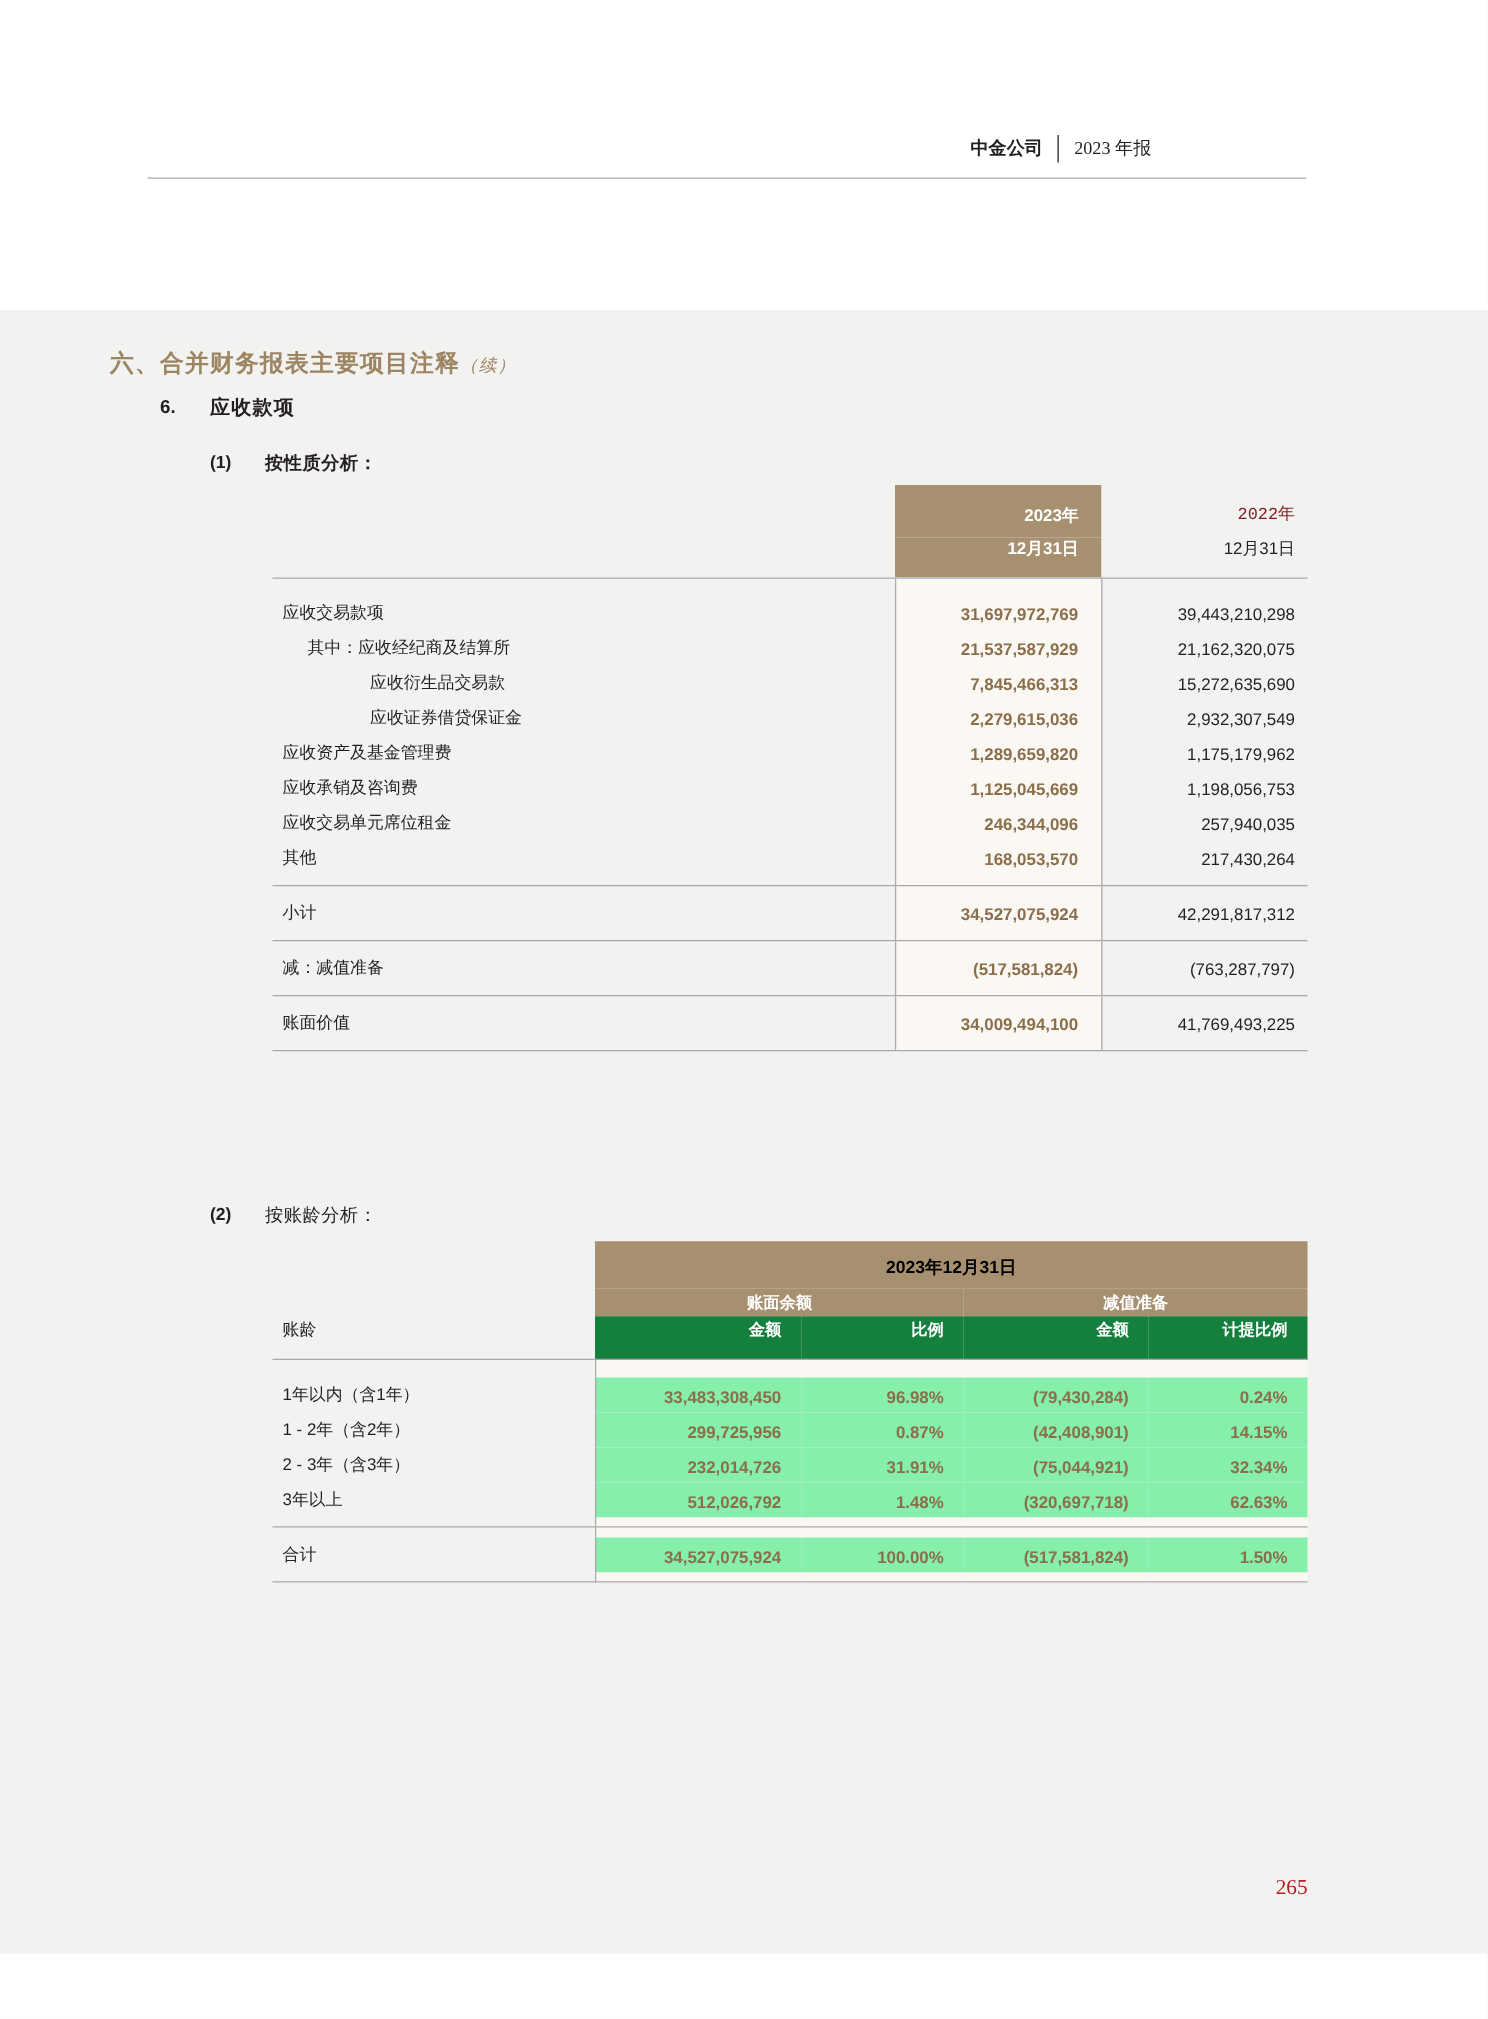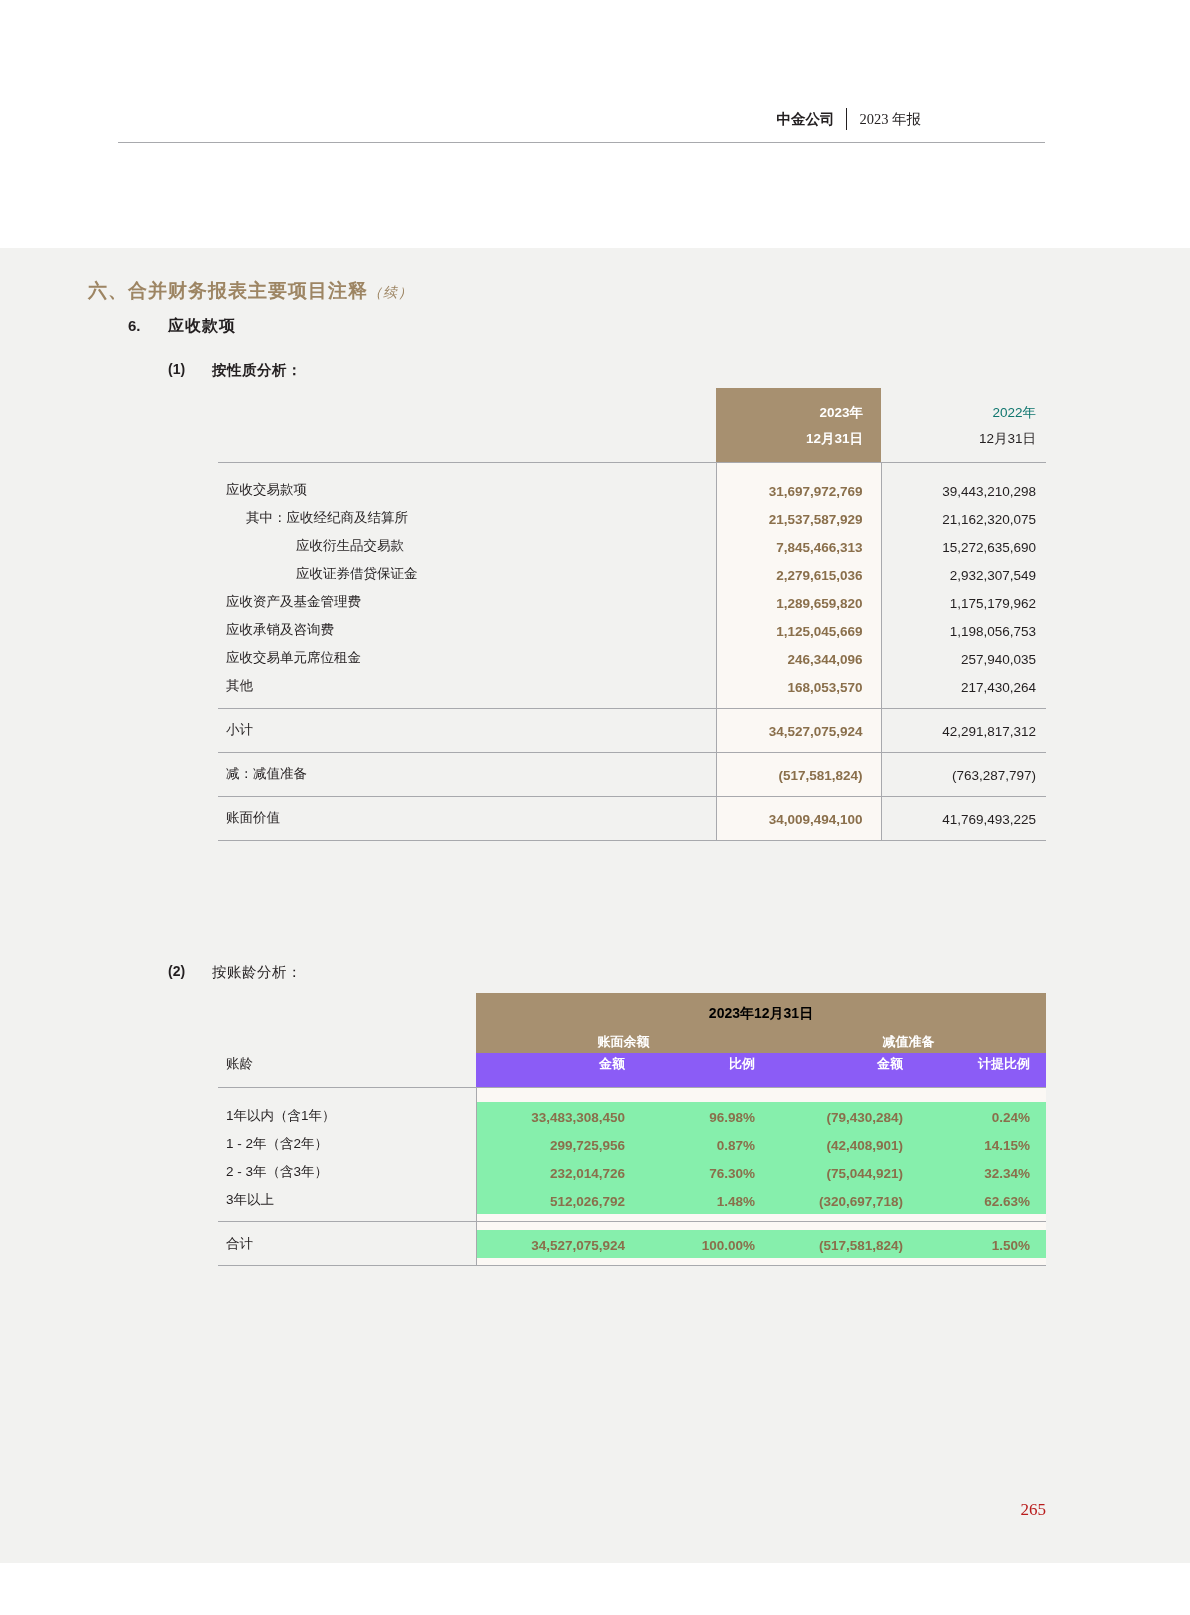--- a/index.html
+++ b/index.html
@@ -166,21 +166,22 @@
     font-weight: bold;
     text-align: right;
     padding: 0 18px 14px 8px !important;
     font-size: 13.5px;
   }
   .hdr-2022 {
     text-align: right;
     padding: 12px 10px 4px 8px !important;
     font-size: 13.5px;
     line-height: 1.9;
-    color: #0f766e;
+    color: #7f1d1d;
+    font-family: Liberation Mono, monospace;
   }
   .hdr-2022-b {
     text-align: right;
     padding: 0 10px 14px 8px !important;
     font-size: 13.5px;
     color: #231f20;
   }
 
   .tint { background: #fbf8f4; }
 
@@ -242,21 +243,21 @@
   }
   .t2-sub {
     background: #a79070;
     color: #ffffff;
     text-align: center;
     font-weight: bold;
     font-size: 13px;
     padding: 2px 0 2px 0 !important;
   }
   .t2-colhdr {
-    background: #8b5cf6;
+    background: #15803d;
     color: #ffffff;
     text-align: right;
     font-weight: bold;
     font-size: 13px;
     padding: 2px 16px 14px 6px !important;
     white-space: nowrap;
   }
   .t2-agehdr {
     text-align: left;
     font-size: 13.5px;
@@ -489,21 +490,21 @@
         <tr>
           <td class="t2-label vline-right">1 - 2年（含2年）</td>
           <td class="t2-val">299,725,956</td>
           <td class="t2-val">0.87%</td>
           <td class="t2-val">(42,408,901)</td>
           <td class="t2-val">14.15%</td>
         </tr>
         <tr>
           <td class="t2-label vline-right">2 - 3年（含3年）</td>
           <td class="t2-val">232,014,726</td>
-          <td class="t2-val">76.30%</td>
+          <td class="t2-val">31.91%</td>
           <td class="t2-val">(75,044,921)</td>
           <td class="t2-val">32.34%</td>
         </tr>
         <tr>
           <td class="t2-label vline-right">3年以上</td>
           <td class="t2-val">512,026,792</td>
           <td class="t2-val">1.48%</td>
           <td class="t2-val">(320,697,718)</td>
           <td class="t2-val">62.63%</td>
         </tr>

